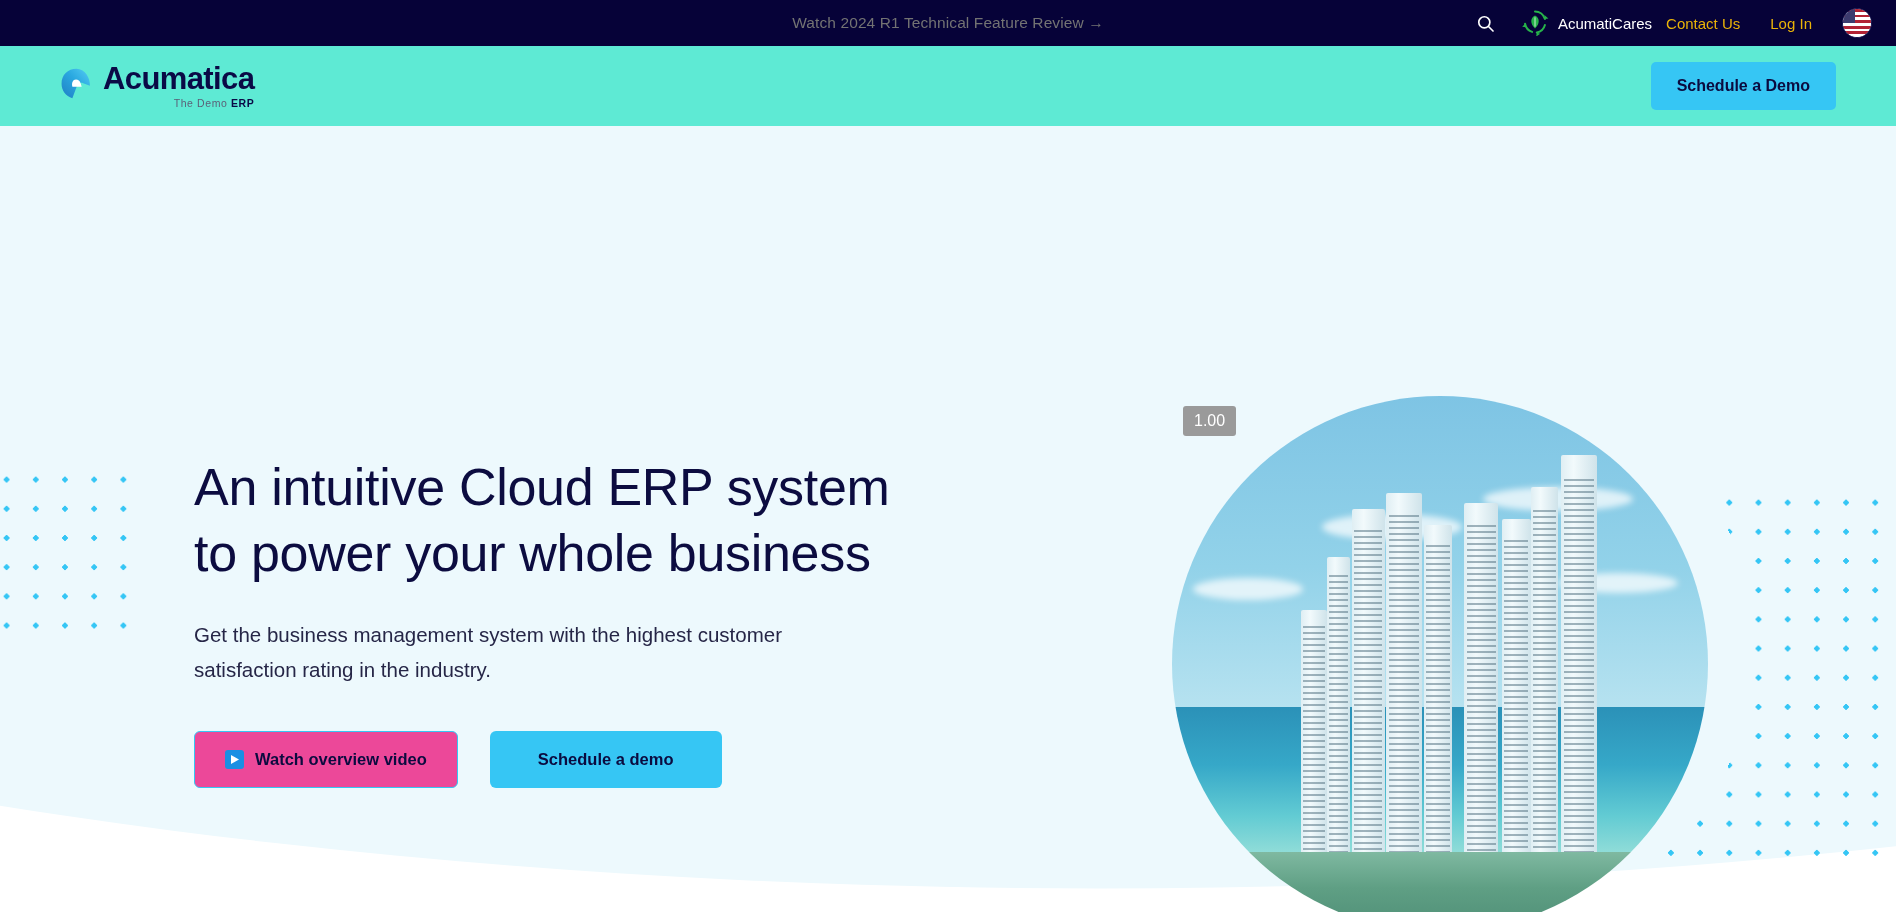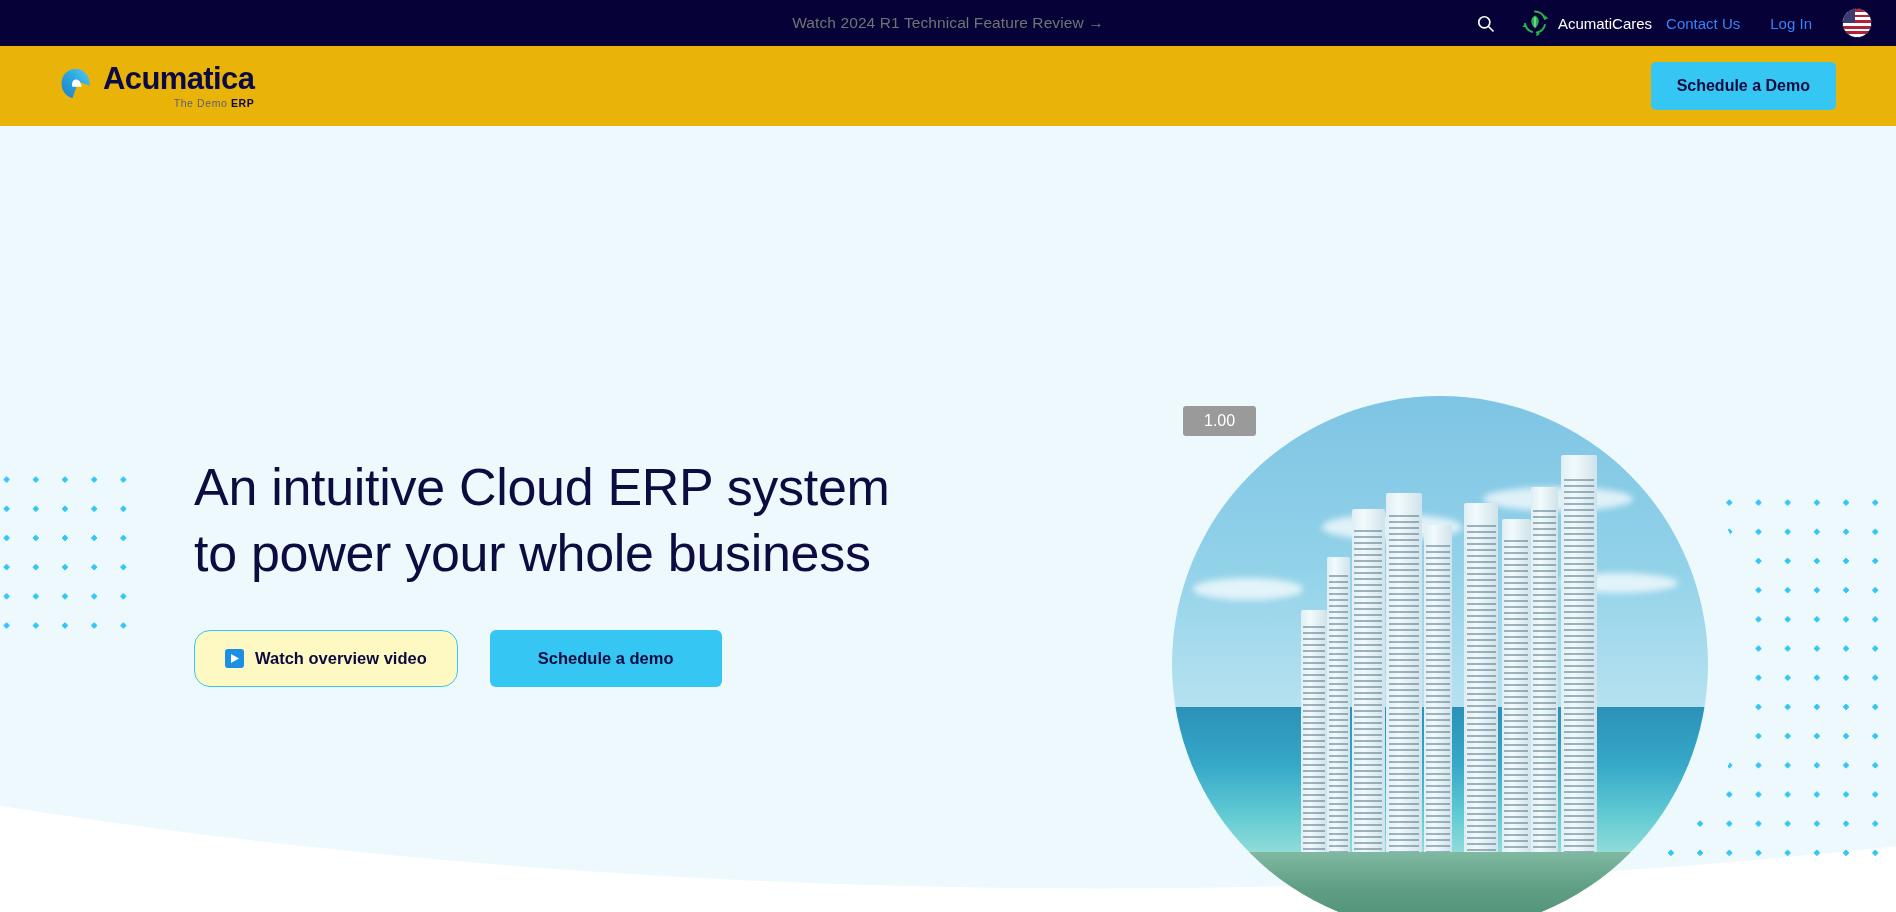--- a/index.html
+++ b/index.html
@@ -26,39 +26,39 @@
   }
   .tb-search{
     width:34px; height:34px; display:flex; align-items:center; justify-content:center;
     margin-right:18px; cursor:pointer;
   }
   .tb-care{
     display:flex; align-items:center; gap:9px; text-decoration:none;
     color:#fff; font-size:15px; margin-right:14px; white-space:nowrap;
   }
   .tb-link{
-    color:#3b82f6; font-size:15px; text-decoration:none; white-space:nowrap;
+    color:#eab308; font-size:15px; text-decoration:none; white-space:nowrap;
     margin-right:30px;
   }
   .tb-flag{
     width:30px; height:30px; border-radius:50%; overflow:hidden;
     position:relative; flex:0 0 auto; border:1px solid #0a0a4a;
     background:#fff;
   }
   .tb-flag .stripes{ position:absolute; inset:0; }
   .tb-flag .stripes i{ display:block; height:10%; background:#b22234; }
   .tb-flag .stripes i:nth-child(even){ background:#ffffff; }
   .tb-flag .canton{
     position:absolute; left:0; top:0; width:44%; height:50%;
     background:#3c3b6e;
   }
 
   
   .nav{
-    height:80px; background:#eab308; display:flex; align-items:center;
+    height:80px; background:#5eead4; display:flex; align-items:center;
     position:relative; width:100%;padding-left:16px;
   }
   .logo{
     position:absolute; left:60px; top:50%; transform:translateY(-50%);
     display:flex; align-items:flex-start; gap:10px; text-decoration:none;
   }
   .logo-mark{ width:33px; height:33px; margin-top:4px; flex:0 0 auto; }
   .logo-textwrap{ display:flex; flex-direction:column; }
   .logo-word{
     font-size:31px; font-weight:700; color:#0a0a46; letter-spacing:-.6px;
@@ -115,21 +115,21 @@
     font-size:52px; line-height:66px; color:#0c0c40; font-weight:400;
     letter-spacing:-.3px;
   }
   .hero-sub{
     margin-top:31px; font-size:20.5px; line-height:35px; color:#262647;
     max-width:640px;
   }
   .hero-btns{ margin-top:44px; display:flex; align-items:center; gap:32px; }
   .btn-outline{
     display:flex; align-items:center; gap:11px; justify-content:center;
-    background:#fef9c3; border:1.5px solid #36c6f4; border-radius:16px;
+    background:#ec4899; border:1.5px solid #36c6f4; border-radius:6px;
     padding:0 30px; height:57px; cursor:pointer;
     color:#0b0b3f; font-size:16.5px; font-weight:700; white-space:nowrap;
   }
   .play-ic{
     width:19px; height:19px; background:#1a8fe3; border-radius:3px;
     display:flex; align-items:center; justify-content:center; flex:0 0 auto;
   }
   .play-ic svg{ display:block; }
   .btn-solid{
     background:#36c6f4; border:none; border-radius:6px; height:57px;
@@ -164,21 +164,21 @@
     border-radius:2px 2px 0 0;
   }
   .tower::after{
     content:""; position:absolute; left:8%; right:8%; top:6%; bottom:2%;
     background:repeating-linear-gradient(180deg,
       rgba(90,120,135,.55) 0 2px, rgba(255,255,255,0) 2px 6px);
   }
   .photo-badge{
     position:absolute; left:1183px; top:280px;
     background:#9a9a9a; color:#ffffff; font-size:16px;
-    border-radius:3px; padding:7px 21px; line-height:1;
+    border-radius:3px; padding:7px 11px; line-height:1;
   }
 </style>
 </head>
 <body>
 
 <div class="topbar">
   <a class="topbar-announce" href="#">Watch 2024 R1 Technical Feature Review →</a>
 
   <div class="topbar-right">
 
@@ -254,20 +254,21 @@
 
 <section class="hero">
   <div class="hero-bg"></div>
   <div class="dots-left"></div>
   <div class="dots-right"></div>
 
   <div class="hero-inner">
 
     <div class="hero-copy">
       <h1 class="hero-title">An intuitive Cloud ERP system to power your whole business</h1>
+      <p class="hero-sub">Get the business management system with the highest customer satisfaction rating in the industry.</p>
 
       <div class="hero-btns">
         <button class="btn-outline">
           <span class="play-ic">
             <svg width="8" height="9" viewBox="0 0 8 9">
                 <polygon points="0,0 8,4.5 0,9" fill="#ffffff"></polygon>
               </svg>
           </span>
           <span>Watch overview video</span>
         </button>

